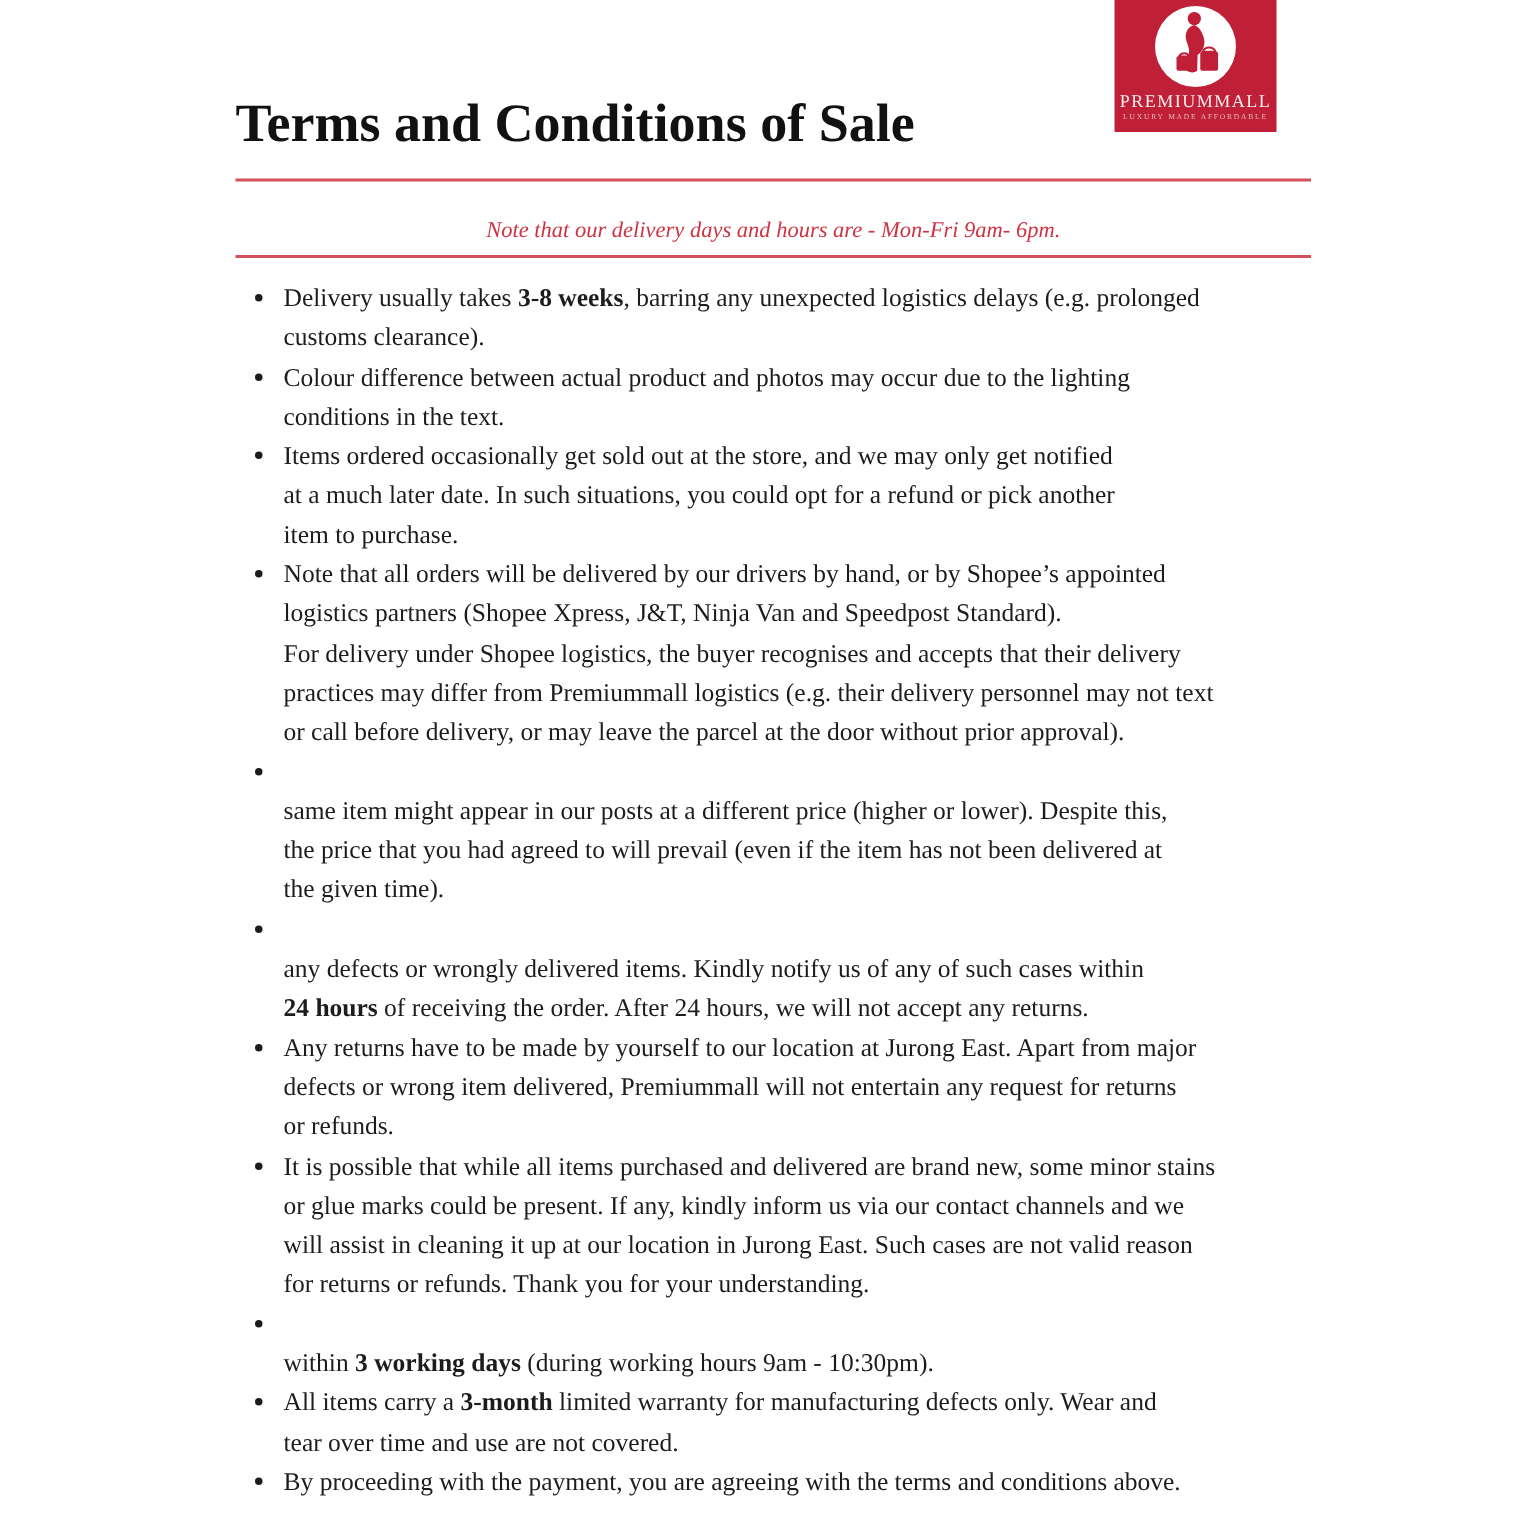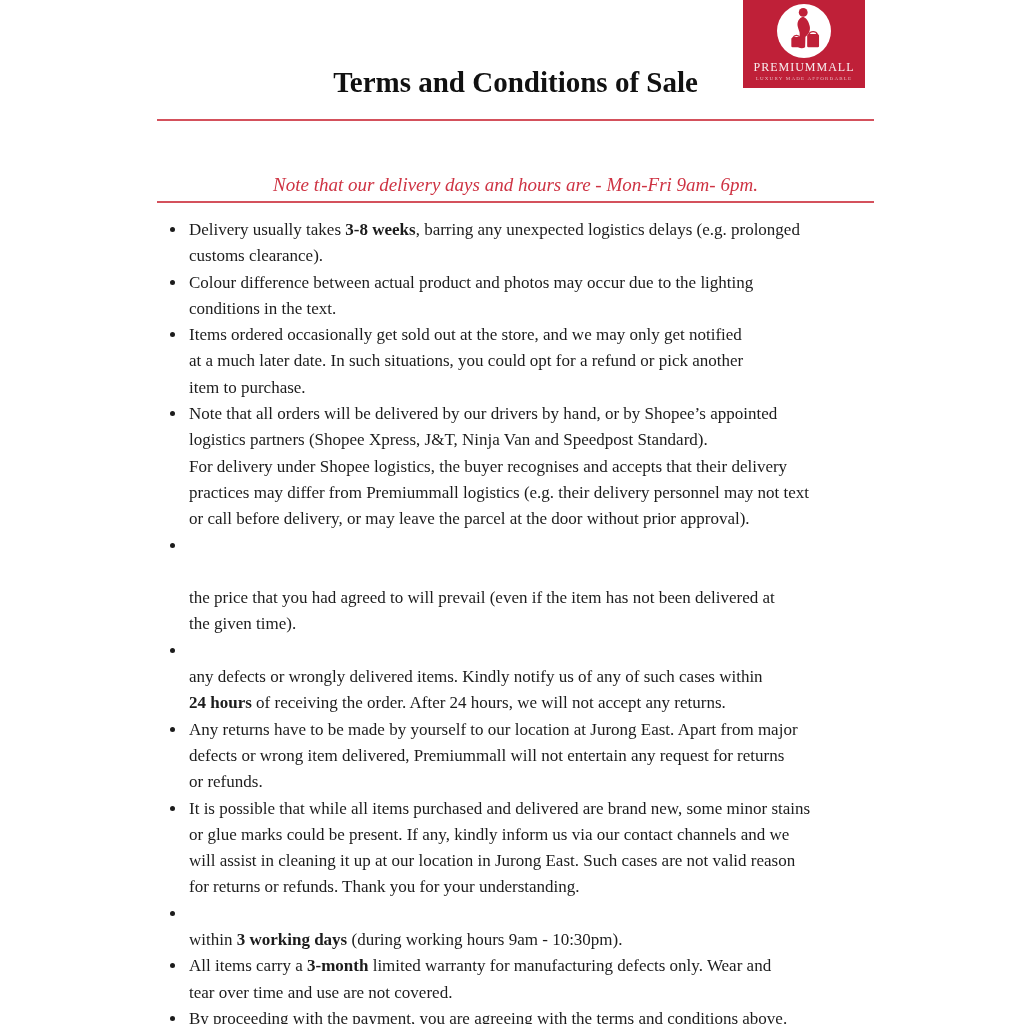--- a/index.html
+++ b/index.html
@@ -12,21 +12,21 @@
     color: #1c1c1c;
     overflow: hidden;
     box-sizing: border-box;
     padding: 0 150px 0 157px;
   }
   
   .logo {
     position: absolute;
     top: 0;
     left: 743px;
-    width: 122px;
+    width: 108px;
     height: 88px;
     background: var(--brand, #bf2038);
     text-align: center;
     box-sizing: border-box;
     padding-top: 4px;
   }
   .logo-circle {
     width: 54px;
     height: 54px;
     margin: 0 auto;
@@ -45,41 +45,40 @@
   }
   .logo-tagline {
     color: #e8b9c0;
     font-size: 5px;
     letter-spacing: 1.2px;
     margin-top: 1px;
   }
   
   h1.title {
     margin: 66px 0 0 0;
-    text-align: center;
-    font-size: 29px;
+    text-align: left;
+    font-size: 36px;
     line-height: 32px;
     font-weight: bold;
     color: #111111;
   }
   
   .rule {
     border: none;
     border-top: 2px solid var(--rule, #d4515c);
     margin: 0;
   }
   .rule-top { margin-top: 21px; }
   .notice {
     text-align: center;
     font-style: italic;
-    font-size: 19px;
+    font-size: 15px;
     line-height: 26px;
     padding: 20px 0 3px 0;
     color: var(--accent, #ce3343);
-    margin-top: 31px;
   }
   
   ul.terms {
     list-style: disc outside;
     margin: 14px 0 0 0;
     padding-left: 30px;
   }
   ul.terms li {
     font-size: 17px;
     line-height: 26.3px;
@@ -117,21 +116,21 @@
   <div class="notice">
     <span>Note that our delivery days and hours are - Mon-Fri 9am- 6pm.</span>
   </div>
   <hr class="rule">
 
   <ul class="terms">
       <li><span>Delivery usually takes </span><strong>3-8 weeks</strong><span>, barring any unexpected logistics delays (e.g. prolonged</span><br><span>customs clearance).</span></li>
       <li><span>Colour difference between actual product and photos may occur due to the lighting</span><br><span>conditions in the text.</span></li>
       <li><span>Items ordered occasionally get sold out at the store, and we may only get notified</span><br><span>at a much later date. In such situations, you could opt for a refund or pick another</span><br><span>item to purchase.</span></li>
       <li><span>Note that all orders will be delivered by our drivers by hand, or by Shopee’s appointed</span><br><span>logistics partners (Shopee Xpress, J&amp;T, Ninja Van and Speedpost Standard).</span><br><span>For delivery under Shopee logistics, the buyer recognises and accepts that their delivery</span><br><span>practices may differ from Premiummall logistics (e.g. their delivery personnel may not text</span><br><span>or call before delivery, or may leave the parcel at the door without prior approval).</span></li>
-      <li><br><br><span>the price that you had agreed to will prevail (even if the item has not been delivered at</span><br><span>the given time).</span></li>
+      <li><br><span>same item might appear in our posts at a different price (higher or lower). Despite this,</span><br><span>the price that you had agreed to will prevail (even if the item has not been delivered at</span><br><span>the given time).</span></li>
       <li><br><span>any defects or wrongly delivered items. Kindly notify us of any of such cases within</span><br><strong>24 hours</strong><span> of receiving the order. After 24 hours, we will not accept any returns.</span></li>
       <li><span>Any returns have to be made by yourself to our location at Jurong East. Apart from major</span><br><span>defects or wrong item delivered, Premiummall will not entertain any request for returns</span><br><span>or refunds.</span></li>
       <li><span>It is possible that while all items purchased and delivered are brand new, some minor stains</span><br><span>or glue marks could be present. If any, kindly inform us via our contact channels and we</span><br><span>will assist in cleaning it up at our location in Jurong East. Such cases are not valid reason</span><br><span>for returns or refunds. Thank you for your understanding.</span></li>
       <li><br><span>within </span><strong>3 working days</strong><span> (during working hours 9am - 10:30pm).</span></li>
       <li><span>All items carry a </span><strong>3-month</strong><span> limited warranty for manufacturing defects only. Wear and</span><br><span>tear over time and use are not covered.</span></li>
       <li><span>By proceeding with the payment, you are agreeing with the terms and conditions above.</span></li>
     </ul>
 
 </div>
 

